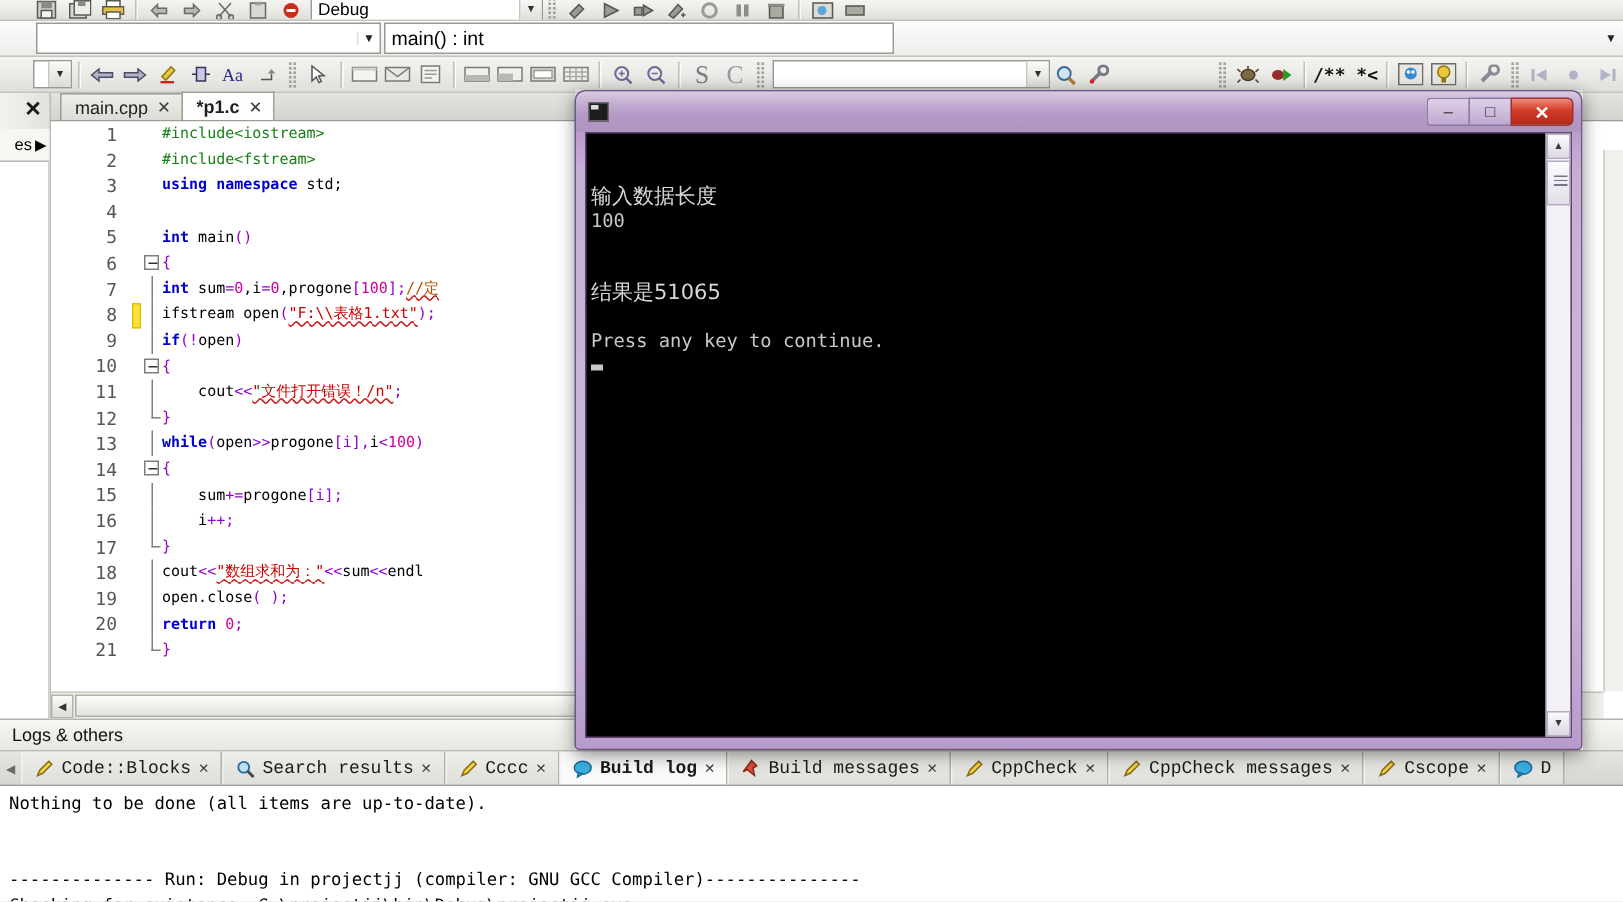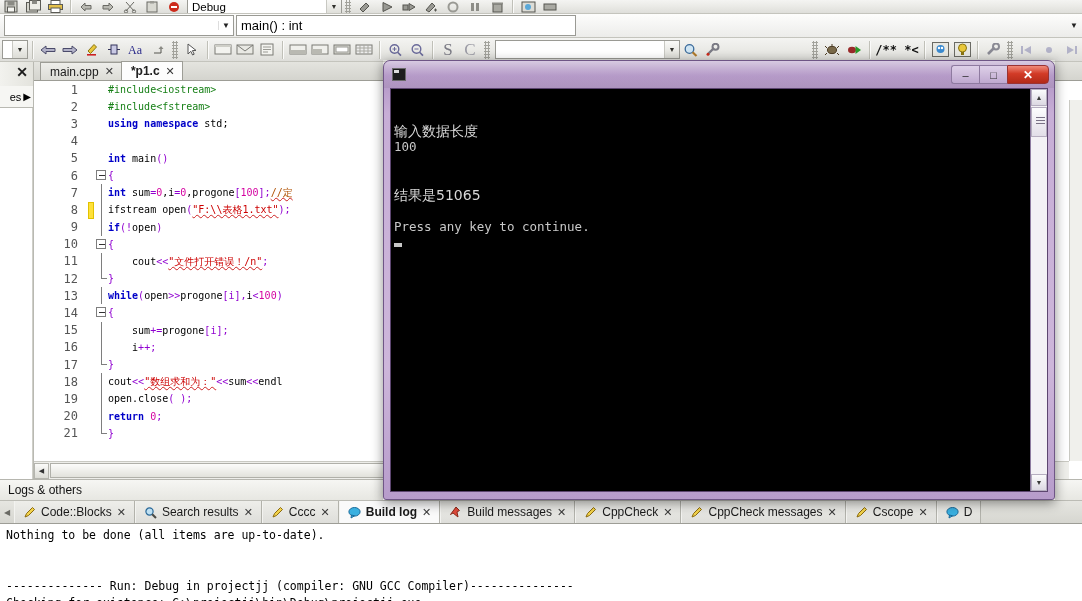--- a/index.html
+++ b/index.html
@@ -12,20 +12,21 @@
     color: #000;
   }
   #app { position: relative; width: 1082px; height: 601px; }
 
   
   .tb-row {
     position: absolute; left: 0; width: 1082px;
     background: linear-gradient(to bottom,#f4f4f2 0%,#e9e9e5 55%,#dededa 100%);
     display: flex; align-items: center;
     border-bottom: 1px solid #c4c4bd;
+    padding-left: 20px;
   }
   #tb-row0 { top: 0; height: 14px; overflow: hidden; }
   #tb-row1 { top: 14px; height: 24px; background:linear-gradient(to bottom,#fdfdfc,#ececea); }
   #tb-row2 { top: 38px; height: 24px; }
 
   .tgrip {
     width: 6px; height: 18px; margin: 0 3px; flex: none;
     background-image: radial-gradient(circle, #9a9a93 1px, transparent 1.2px);
     background-size: 3px 3px; opacity: .9;
   }
@@ -190,20 +191,21 @@
   }
   #log-tabs .nav {
     width:14px; flex:none; display:flex;align-items:center;justify-content:center;
     font-size:8px; color:#6a6a64;
   }
   .ltab {
     display:flex; align-items:center; gap:5px; padding:0 8px;
     font-size:12px; color:#1a1a1a; flex:none;
     border-right:1px solid #b2b2ab; border-left:1px solid #f3f3f0;
     background: linear-gradient(to bottom,#eeeeea,#dededa);
+    font-family: Liberation Mono, monospace;
   }
   .ltab.active { background:#fafafa; font-weight:bold;text-align:center; }
   .ltab .x{ font-size:11px; color:#3a3a3a; font-weight:normal;}
   .lico{ width:13px;height:13px;flex:none;display:block;}
   #log-body {
     position:absolute; left:0; top:44px; right:0; bottom:0; background:#fff;
     font-family:"DejaVu Sans Mono", monospace; font-size:11.5px;
     line-height: 17px; padding: 3px 0 0 6px; color:#000; overflow:hidden;
   }
 

